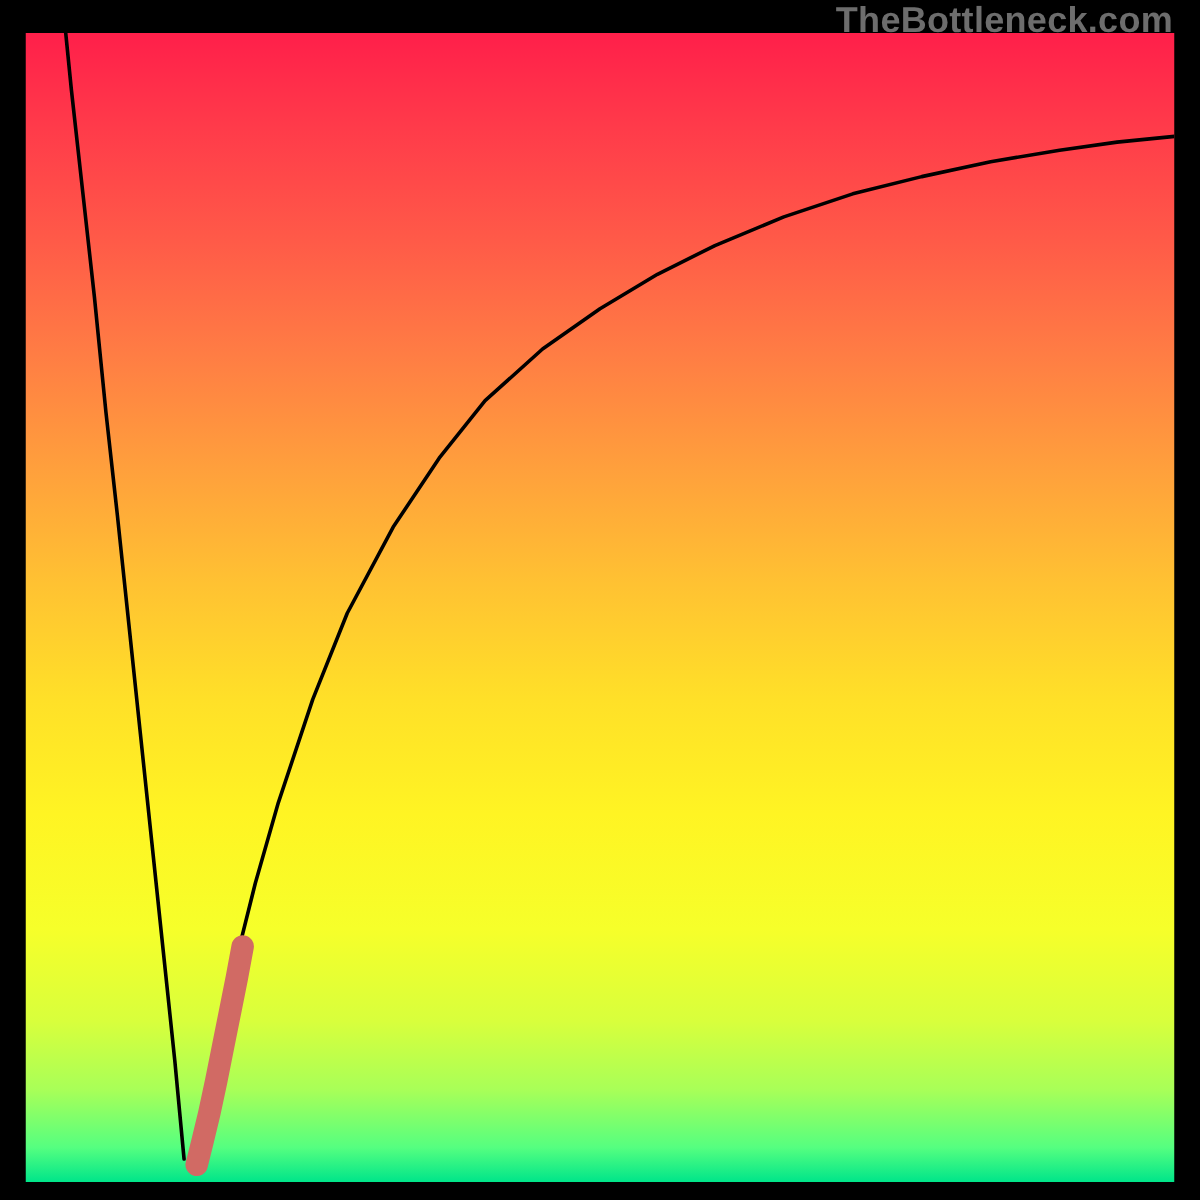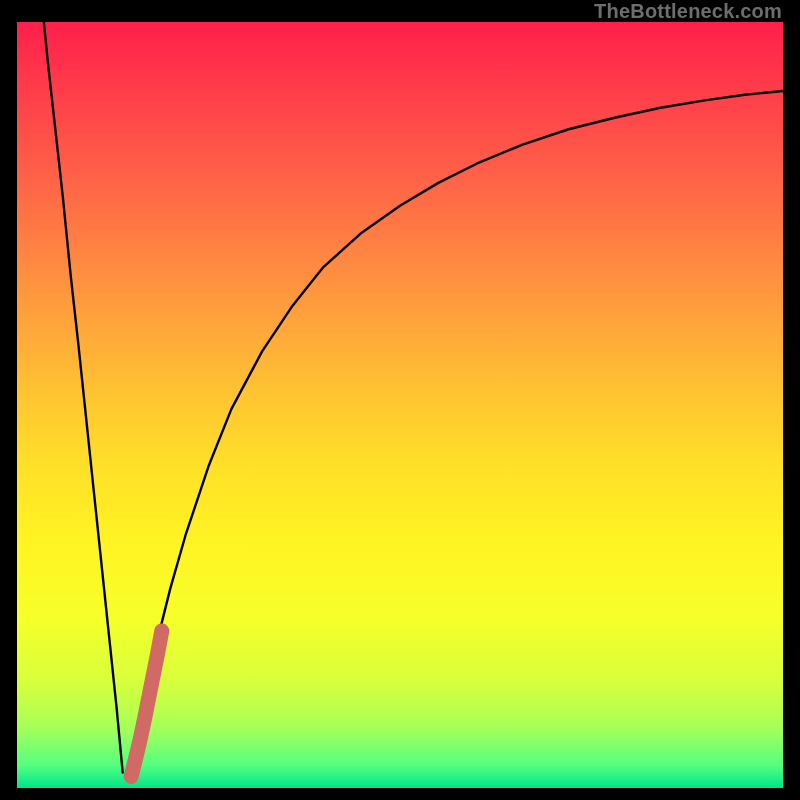--- a/index.html
+++ b/index.html
@@ -43,21 +43,21 @@
       #a8ff58 92%,
       #55ff80 97%,
       #00e58a 100%
     );
   }
   .watermark {
     position: absolute;
     top: 0;
     right: 18px;
     font-family: Arial, sans-serif;
-    font-size: 20px;
+    font-size: 24px;
     font-weight: bold;
     color: #6d6d6d;
     letter-spacing: 0.2px;
   }
   svg.curves {
     position: absolute;
     left: 0; top: 0;
     width: 766px;
     height: 766px;
   }

